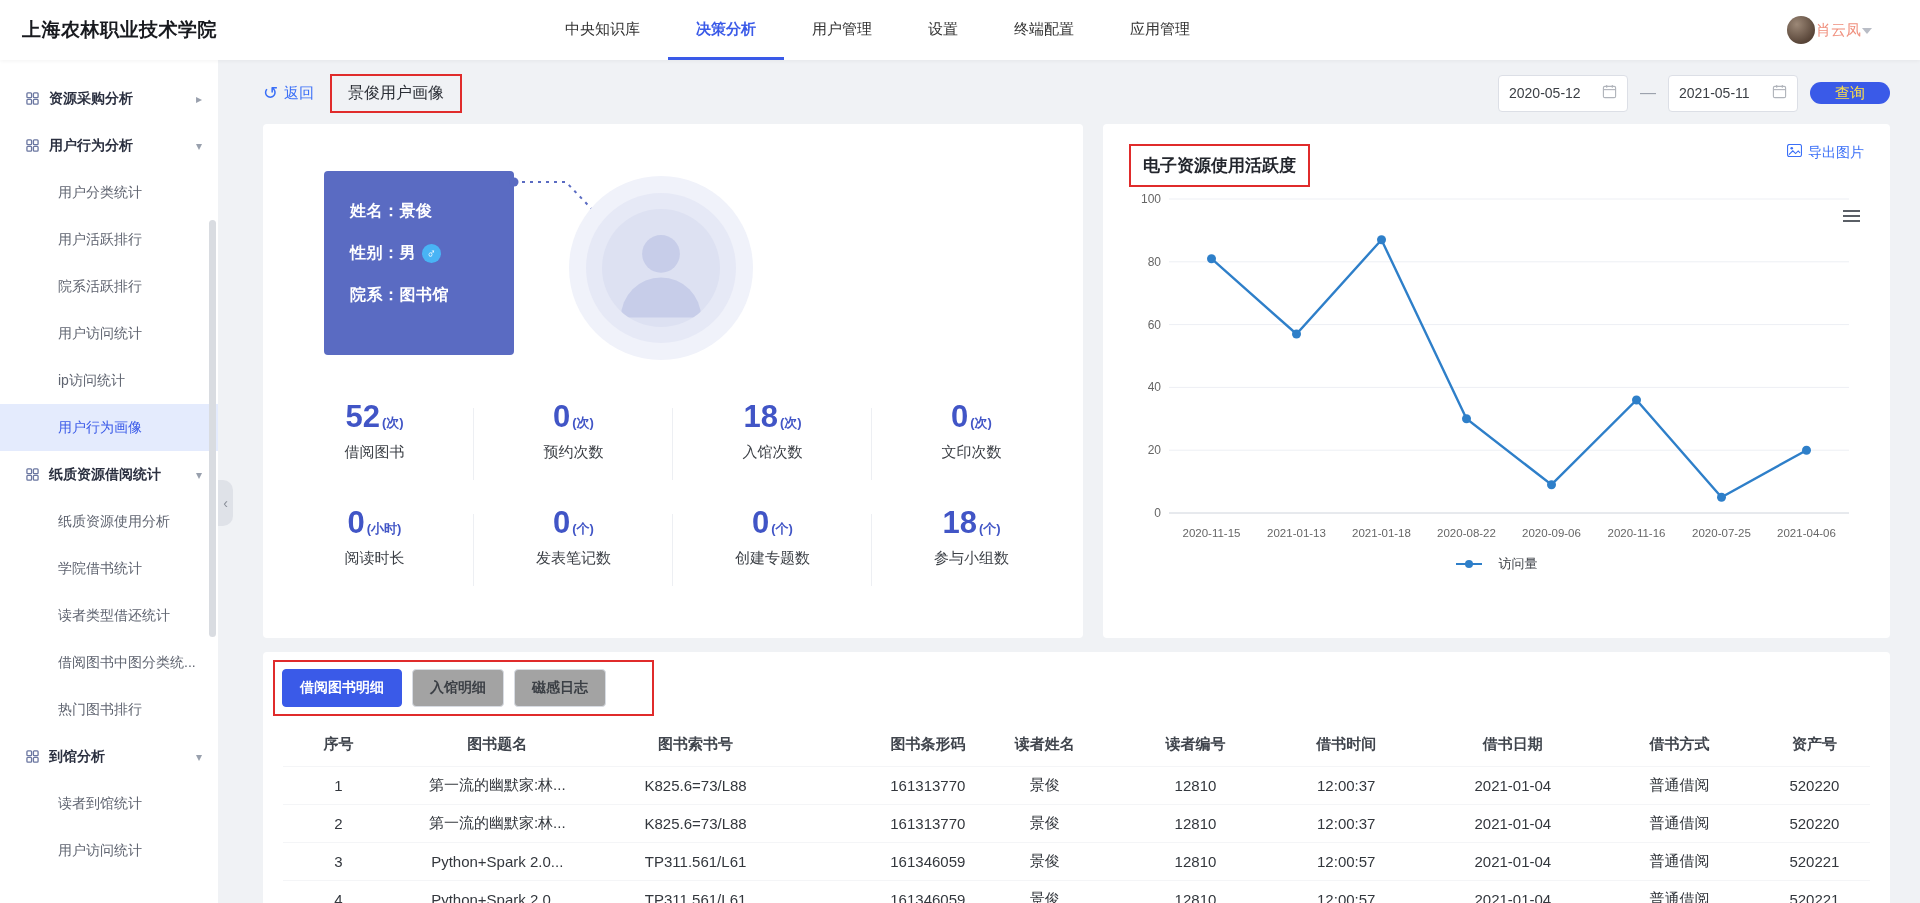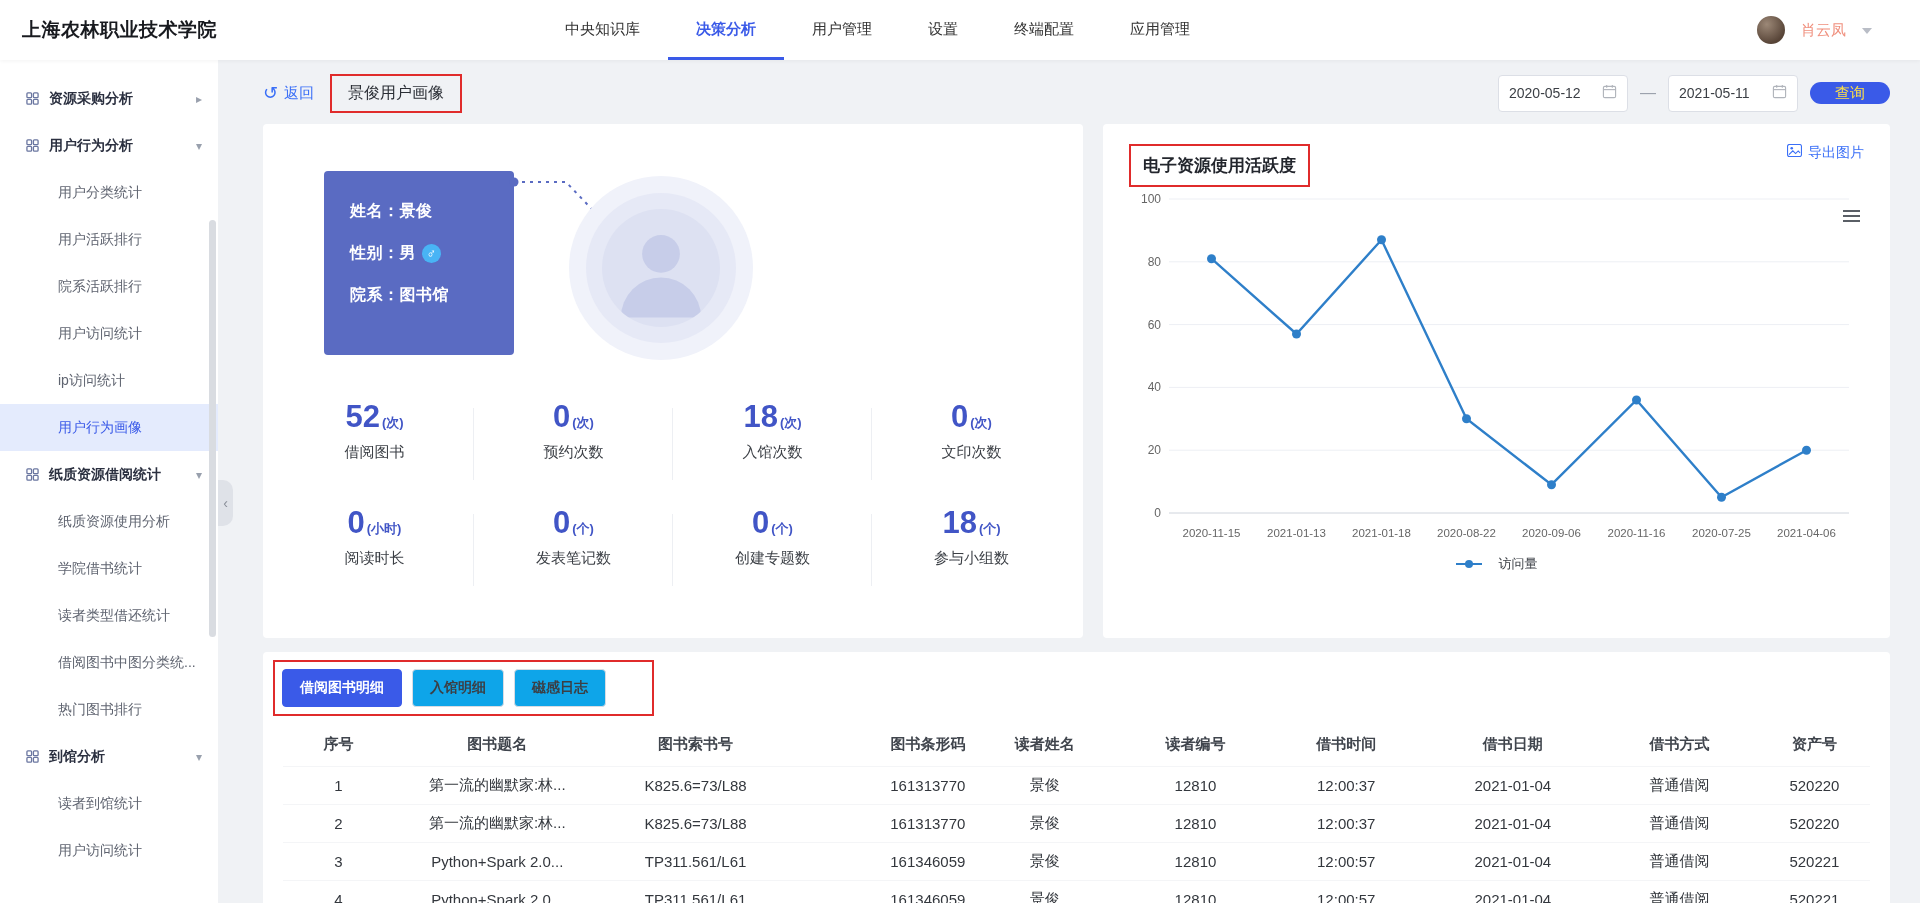--- a/index.html
+++ b/index.html
@@ -5,21 +5,21 @@
   *{margin:0;padding:0;box-sizing:border-box;}
   html,body{width:1920px;height:903px;overflow:hidden;}
   body{font-family:"Liberation Sans","DejaVu Sans",sans-serif;background:#f0f2f5;color:#333;}
 
   
   .header{height:60px;background:#fff;display:flex;align-items:center;position:relative;z-index:3;box-shadow:0 1px 4px rgba(0,0,0,.05);}
   .brand{font-size:19px;font-weight:bold;color:#181a1f;margin-left:22px;letter-spacing:.5px;}
   .nav{display:flex;margin-left:320px;height:100%;}
   .nav-item{padding:0 28px;line-height:57px;font-size:15px;color:#333;cursor:pointer;white-space:nowrap;}
   .nav-item.active{color:var(--accent,#3a5ae8);font-weight:bold;border-bottom:3px solid var(--accent,#3a5ae8);}
-  .user-area{margin-left:auto;margin-right:48px;display:flex;align-items:center;gap:16px;cursor:pointer;}
+  .user-area{margin-left:auto;margin-right:48px;display:flex;align-items:center;gap:1px;cursor:pointer;}
   .user-avatar{width:28px;height:28px;border-radius:50%;background:radial-gradient(circle at 35% 30%,#9c8877,#574437 72%);}
   .user-name{font-size:15px;color:var(--user-name,#f0907e);}
   .user-caret{width:0;height:0;border-left:5px solid transparent;border-right:5px solid transparent;border-top:6px solid #b9bdc6;margin-top:2px;}
 
   
   .layout{display:flex;height:843px;position:relative;}
   .sidebar{width:218px;background:#fff;position:relative;overflow:hidden;flex:none;padding-top:2px;}
   .side-group,.side-child{height:47px;display:flex;align-items:center;cursor:pointer;font-size:14px;white-space:nowrap;}
   .side-group{padding:0 16px 0 26px;color:#2b3040;font-weight:bold;}
   .side-group .side-label{margin-left:10px;}
@@ -79,21 +79,21 @@
   .legend{display:flex;align-items:center;justify-content:center;gap:7px;margin-top:4px;cursor:pointer;}
   .legend-marker{position:relative;width:26px;height:10px;display:inline-block;}
   .legend-marker::before{content:'';position:absolute;left:0;top:4px;width:26px;height:2px;background:var(--chart-line,#2e7fc9);}
   .legend-marker::after{content:'';position:absolute;left:9px;top:1px;width:8px;height:8px;border-radius:50%;background:var(--chart-line,#2e7fc9);}
   .legend-label{font-size:13px;color:#3b3f45;margin-left:10px;}
 
   
   .bottom-card{margin-top:14px;min-height:262px;padding-top:8px;}
   .tabs-annotate{margin-left:10px;width:max-content;padding:7px 46px 7px 7px;}
   .tabs{display:flex;gap:10px;}
-  .tab{height:38px;padding:0 17px;border:1px solid #d8dce3;background:#0ea5e9;border-radius:4px;font-size:14px;font-weight:bold;color:#3b3f45;cursor:pointer;font-family:inherit;white-space:nowrap;}
+  .tab{height:38px;padding:0 17px;border:1px solid #d8dce3;background:#a3a3a3;border-radius:4px;font-size:14px;font-weight:bold;color:#3b3f45;cursor:pointer;font-family:inherit;white-space:nowrap;}
   .tab.active{background:var(--accent,#3a5ae8);border-color:var(--accent,#3a5ae8);color:#fff;}
   .detail-table{width:calc(100% - 40px);margin:8px auto 0;border-collapse:collapse;table-layout:fixed;}
   .detail-table th{font-size:15px;color:#40454d;font-weight:bold;height:42px;text-align:center;}
   .detail-table td{font-size:15px;color:#33373d;height:38px;text-align:center;overflow:hidden;white-space:nowrap;text-overflow:ellipsis;}
   .detail-table tbody tr{border-top:1px solid #f4f5f7;}
   .detail-table th:nth-child(1),.detail-table td:nth-child(1){width:7%;}
   .detail-table th:nth-child(2),.detail-table td:nth-child(2){width:13%;}
   .detail-table th:nth-child(3),.detail-table td:nth-child(3){width:12%;}
   .detail-table th:nth-child(4),.detail-table td:nth-child(4){width:11%;text-align:right;}
   .detail-table th:nth-child(5),.detail-table td:nth-child(5){width:10%;}

